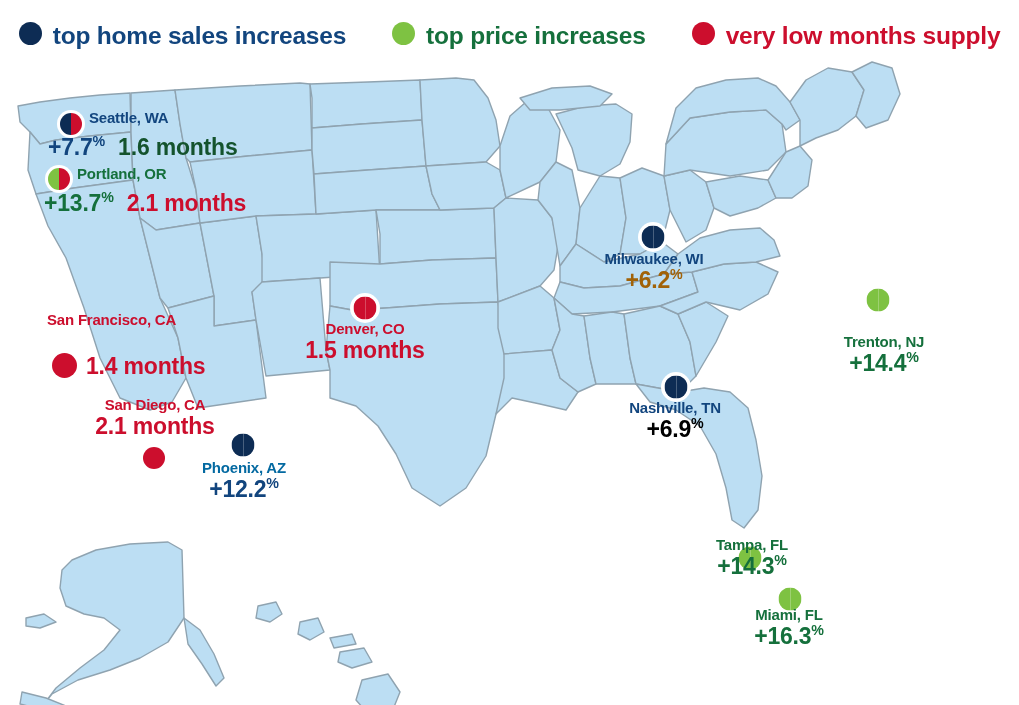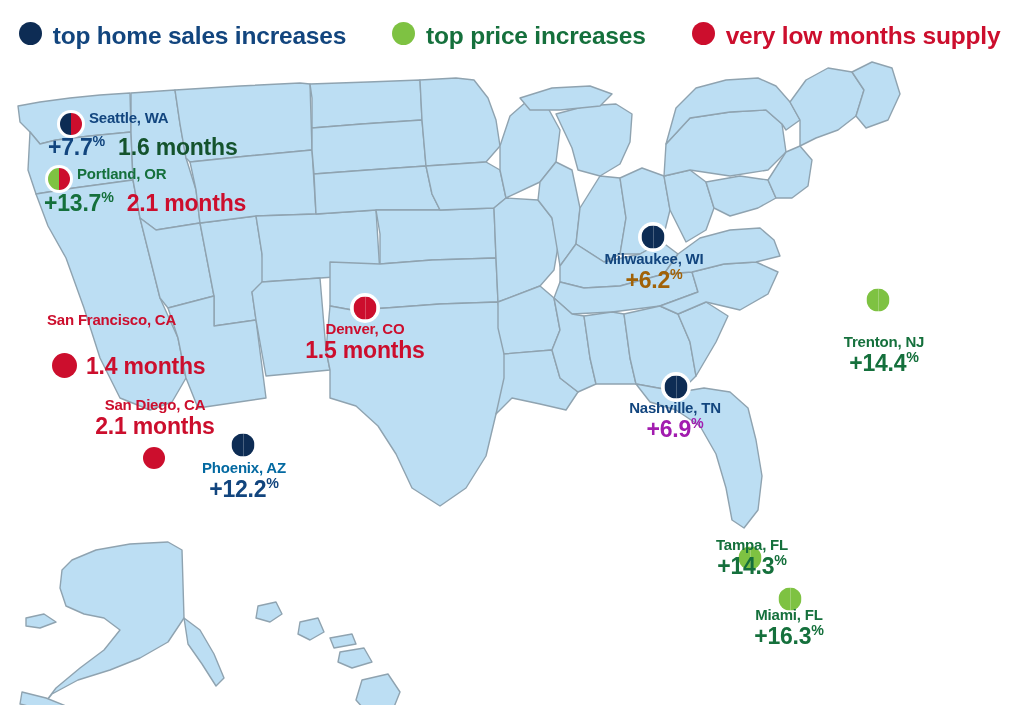--- a/index.html
+++ b/index.html
@@ -379,21 +379,21 @@
   <div class="city-label ta-c" style="left:566px; top:251px; width:176px;">
     <span class="city-name" style="color:#12457e;">Milwaukee, WI</span>
     <span class="city-stats">
       <span class="pct" style="color:#a16207;"><span>+6.2</span><span class="sup">%</span></span>
     </span>
   </div>
 
   <div class="city-label ta-c" style="left:592px; top:400px; width:166px;">
     <span class="city-name" style="color:#12457e;">Nashville, TN</span>
     <span class="city-stats">
-      <span class="pct" style="color:#a21caf;"><span>+6.9</span><span class="sup">%</span></span>
+      <span class="pct" style="color:#000000;"><span>+6.9</span><span class="sup">%</span></span>
     </span>
   </div>
 
   <div class="city-label ta-c" style="left:812px; top:314px; width:144px;margin-top:20px;">
     <span class="city-name c-green">Trenton, NJ</span>
     <span class="city-stats">
       <span class="pct c-green"><span>+14.4</span><span class="sup">%</span></span>
     </span>
   </div>
 

